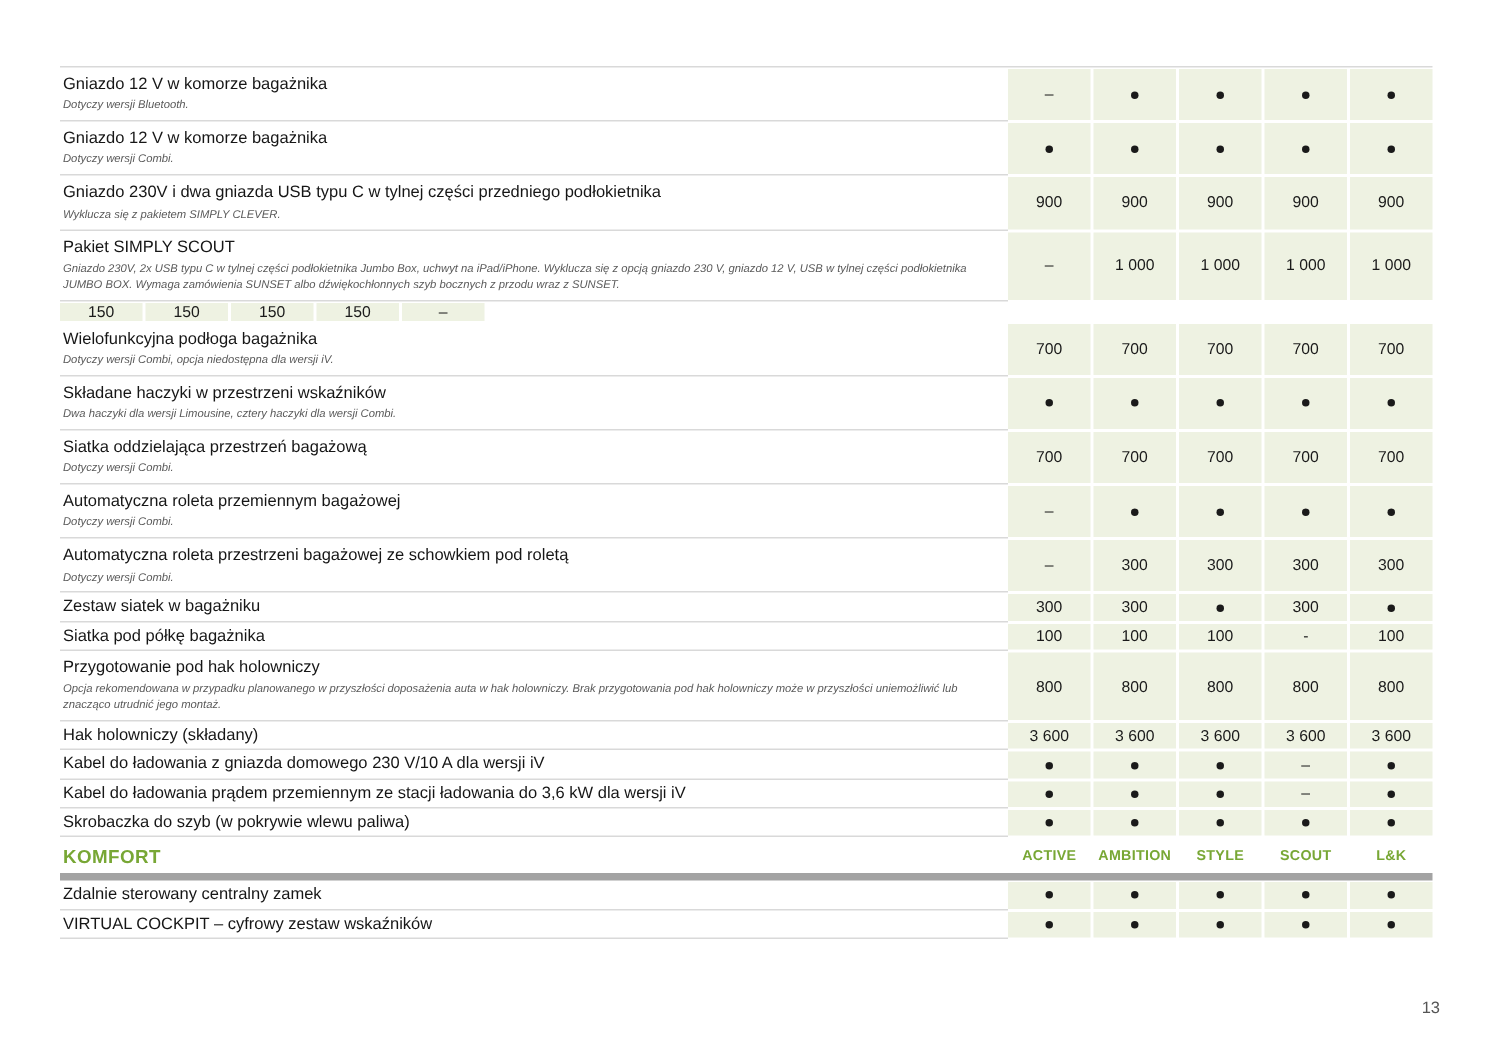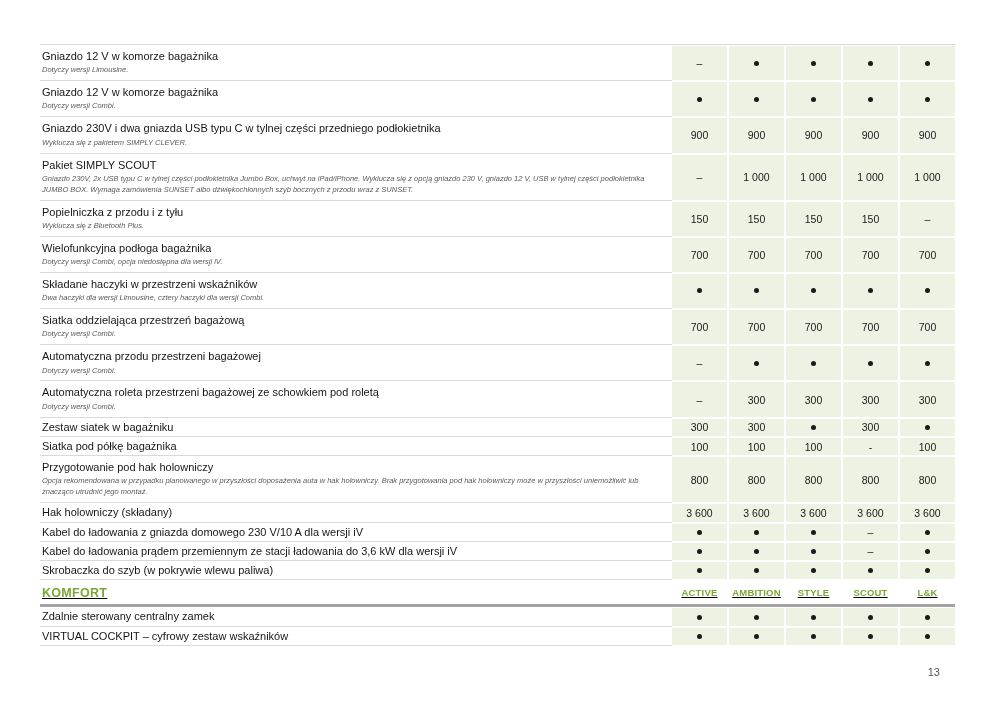--- a/index.html
+++ b/index.html
@@ -21,48 +21,48 @@
   .item-row:not(.has-note) .name-col{padding:2px 12px 2px 2px;}
   .item-name{font-size:11px;color:#161616;line-height:1.3;}
   .item-note{
     font-size:7.5px;font-style:italic;color:#5a5a5a;
     margin-top:2px;line-height:1.45;max-width:630px;
   }
   .cells{display:flex;gap:2px;padding:1px 0;}
   .cell{width:55px;display:flex;align-items:center;justify-content:center;}
   .value-cell{background:#eef2e2;font-size:10.5px;color:#1a1a1a;}
   .dot{width:5px;height:5px;border-radius:50%;background:#1a1a1a;}
-  .section-row{border-bottom:3px solid #a3a3a3;text-decoration:underline;}
+  .section-row{border-bottom:5px solid #a3a3a3;}
   .section-row .name-col{border-bottom:none;padding:6px 0 4px 2px;justify-content:flex-end;}
   .section-title{color:#78a735;font-weight:bold;font-size:12.5px;letter-spacing:0.3px;}
   .header-cell{
     background:transparent;color:#78a735;font-weight:bold;
     font-size:9.5px;letter-spacing:0.2px;white-space:nowrap;
   }
   .page-number{
-    position:absolute;right:60px;bottom:28px;
+    position:absolute;right:40px;bottom:28px;
     font-size:11px;color:#555555;
   }
   .watermark{
     position:absolute;left:4px;bottom:6px;
     font-size:30px;font-weight:bold;letter-spacing:2px;
     color:rgba(255,255,255,0.65);
     text-shadow:0 0 1px rgba(160,160,160,0.45), 1px 1px 1px rgba(160,160,160,0.3), -1px -1px 1px rgba(160,160,160,0.3);
     user-select:none;
   }
 </style>
 </head>
 <body>
 
 <div class="page">
   <div class="table">
       <div class="row item-row has-note">
         <div class="name-col">
           <div class="item-name">Gniazdo 12 V w komorze bagażnika</div>
-          <div class="item-note">Dotyczy wersji Limousine.</div>
+          <div class="item-note">Dotyczy wersji Bluetooth.</div>
         </div>
         <div class="cells">
           <div class="cell value-cell">–</div>
           <div class="cell value-cell">
             <span class="dot"></span>
           </div>
           <div class="cell value-cell">
             <span class="dot"></span>
           </div>
           <div class="cell value-cell">
@@ -116,24 +116,20 @@
         </div>
         <div class="cells">
           <div class="cell value-cell">–</div>
           <div class="cell value-cell">1 000</div>
           <div class="cell value-cell">1 000</div>
           <div class="cell value-cell">1 000</div>
           <div class="cell value-cell">1 000</div>
         </div>
       </div>
       <div class="row item-row has-note">
-        <div class="name-col">
-          <div class="item-name">Popielniczka z przodu i z tyłu</div>
-          <div class="item-note">Wyklucza się z Bluetooth Plus.</div>
-        </div>
         <div class="cells">
           <div class="cell value-cell">150</div>
           <div class="cell value-cell">150</div>
           <div class="cell value-cell">150</div>
           <div class="cell value-cell">150</div>
           <div class="cell value-cell">–</div>
         </div>
       </div>
       <div class="row item-row has-note">
         <div class="name-col">
@@ -179,21 +175,21 @@
         <div class="cells">
           <div class="cell value-cell">700</div>
           <div class="cell value-cell">700</div>
           <div class="cell value-cell">700</div>
           <div class="cell value-cell">700</div>
           <div class="cell value-cell">700</div>
         </div>
       </div>
       <div class="row item-row has-note">
         <div class="name-col">
-          <div class="item-name">Automatyczna przodu przestrzeni bagażowej</div>
+          <div class="item-name">Automatyczna roleta przemiennym bagażowej</div>
           <div class="item-note">Dotyczy wersji Combi.</div>
         </div>
         <div class="cells">
           <div class="cell value-cell">–</div>
           <div class="cell value-cell">
             <span class="dot"></span>
           </div>
           <div class="cell value-cell">
             <span class="dot"></span>
           </div>

